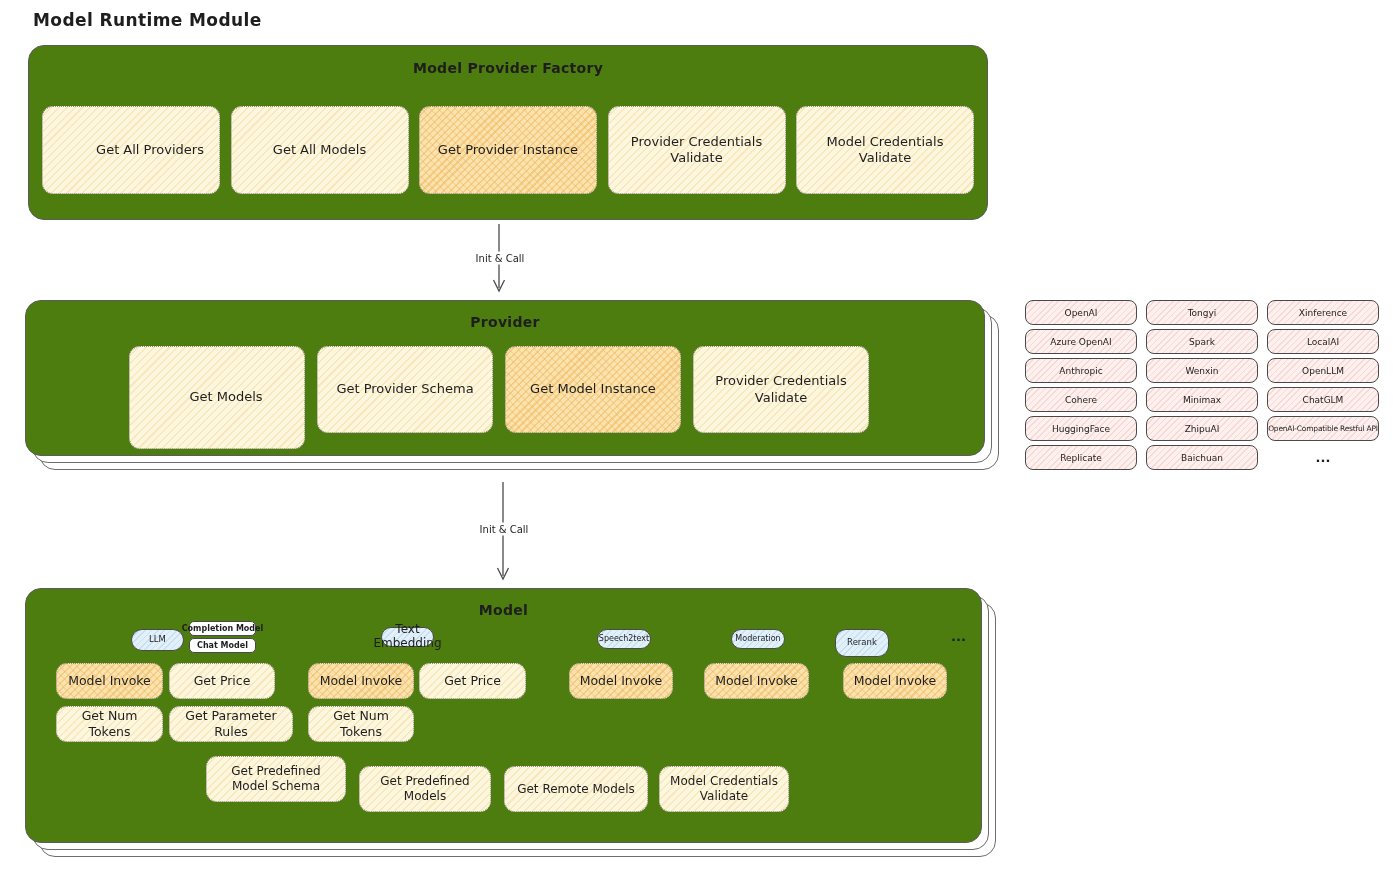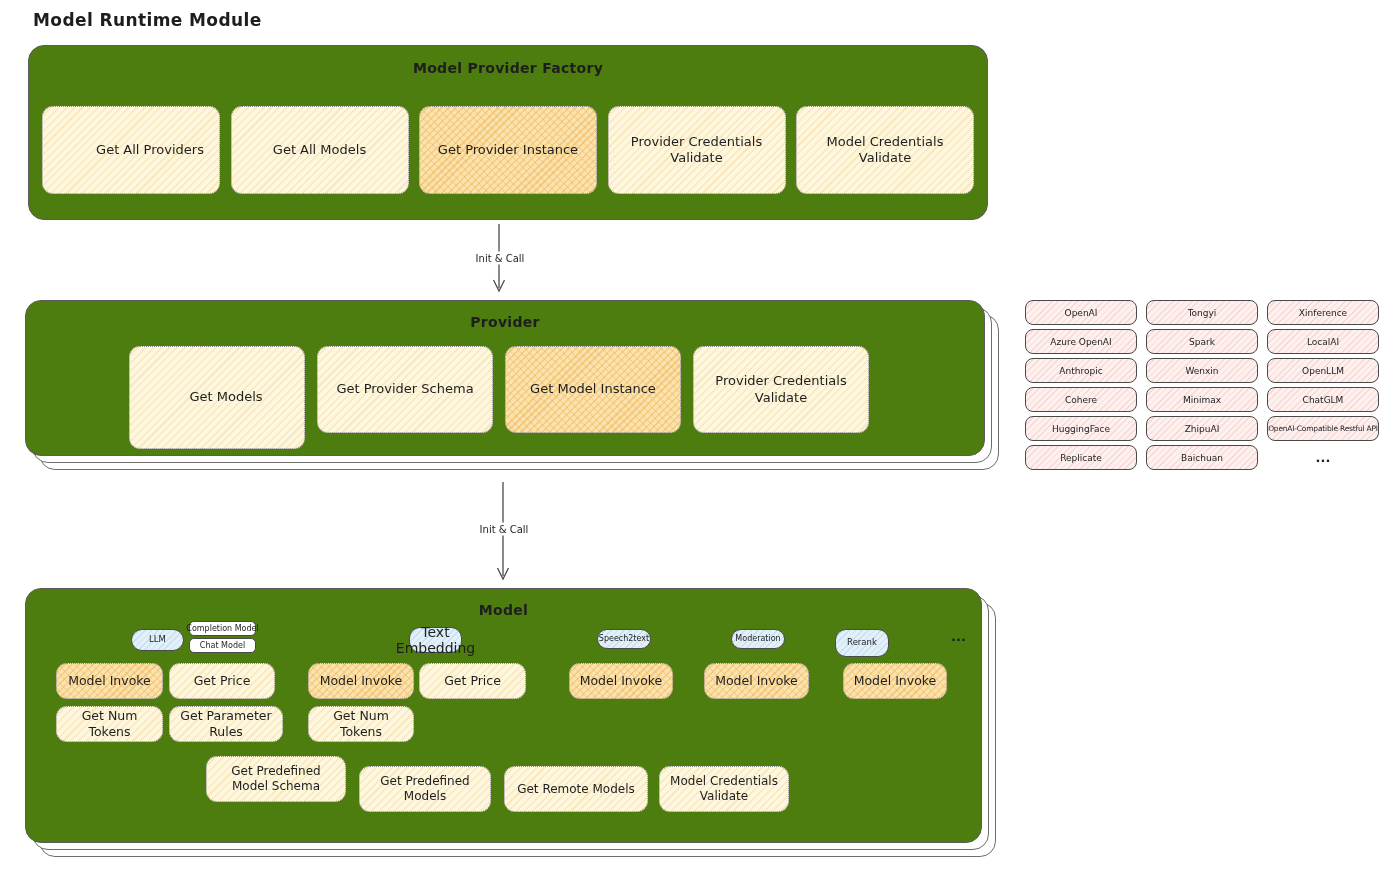--- a/index.html
+++ b/index.html
@@ -74,21 +74,21 @@
     font-size:8.5px; line-height:1.15;
     background-color:#e2f0fa;
     background-image:repeating-linear-gradient(135deg,
       rgba(140,185,225,.30) 0px, rgba(140,185,225,.30) 1.2px,
       transparent 1.2px, transparent 4.5px);
   }
   .minibox {
     position:absolute; box-sizing:border-box;
     display:flex; align-items:center; justify-content:center;
     border:1.1px solid #4a4a4a; border-radius:5px;
-    font-size:8px; background:#fff; white-space:nowrap;
+    font-size:8px; background:#fff; white-space:nowrap;font-weight:bold;
   }
   .ellipsis { position:absolute; font-size:13px; font-weight:700; }
   
   .arrow { position:absolute; overflow:visible; }
   .arrow-label {
     position:absolute; transform:translate(-50%,-50%);
     background:#fff; padding:1px 5px; font-size:10px; white-space:nowrap;
   }
   .model-op { font-size:12.5px; }
   .common-op { font-size:12px; }
@@ -160,30 +160,30 @@
 
   <div class="stack" style="left:25px; top:588px; width:957px; height:255px;">
     <div class="stackback" style="left:14px; top:14px;"></div>
     <div class="stackback" style="left:7px; top:7px;"></div>
     <section class="bigbox" style="left:0; top:0; width:100%; height:100%;">
       <h2 class="boxtitle" style="top:13px;">Model</h2>
 
       <div class="bluetab" style="left:105px; top:40px; width:53px; height:22px;">LLM</div>
       <div class="minibox" style="left:163px; top:32px; width:67px; height:15px;">Completion Model</div>
       <div class="minibox" style="left:163px; top:49px; width:67px; height:15px;">Chat Model</div>
-      <div class="bluetab" style="left:355px; top:38px; width:53px; height:26px; font-size:14px;margin-left:28px;">Text Embedding</div>
+      <div class="bluetab" style="left:355px; top:38px; width:53px; height:20px; font-size:12px;">Text Embedding</div>
       <div class="bluetab" style="left:571px; top:40px; width:54px; height:20px; font-size:8px;">Speech2text</div>
       <div class="bluetab" style="left:705px; top:40px; width:54px; height:20px; font-size:8px;">Moderation</div>
       <div class="bluetab" style="left:809px; top:40px; width:54px; height:28px;text-align:center;">Rerank</div>
       <div class="ellipsis" style="left:925px; top:40px;">...</div>
 
       <div class="op y-strong model-op" style="left:30px; top:74px; width:107px; height:36px;">Model Invoke</div>
       <div class="op y-light model-op" style="left:143px; top:74px; width:106px; height:36px;">Get Price</div>
       <div class="op y-light model-op" style="left:30px; top:117px; width:107px; height:36px;">Get Num Tokens</div>
-      <div class="op y-light model-op" style="left:143px; top:117px; width:114px; height:36px;">Get Parameter Rules</div>
+      <div class="op y-light model-op" style="left:143px; top:117px; width:124px; height:36px;">Get Parameter Rules</div>
 
       <div class="op y-strong model-op" style="left:282px; top:74px; width:106px; height:36px;">Model Invoke</div>
       <div class="op y-light model-op" style="left:393px; top:74px; width:107px; height:36px;">Get Price</div>
       <div class="op y-light model-op" style="left:282px; top:117px; width:106px; height:36px;">Get Num Tokens</div>
 
       <div class="op y-strong model-op" style="left:543px; top:74px; width:104px; height:36px;">Model Invoke</div>
       <div class="op y-strong model-op" style="left:678px; top:74px; width:105px; height:36px;">Model Invoke</div>
       <div class="op y-strong model-op" style="left:817px; top:74px; width:104px; height:36px;">Model Invoke</div>
 
       <div class="op y-light common-op" style="left:180px; top:167px; width:140px; height:46px;">Get Predefined Model Schema</div>

